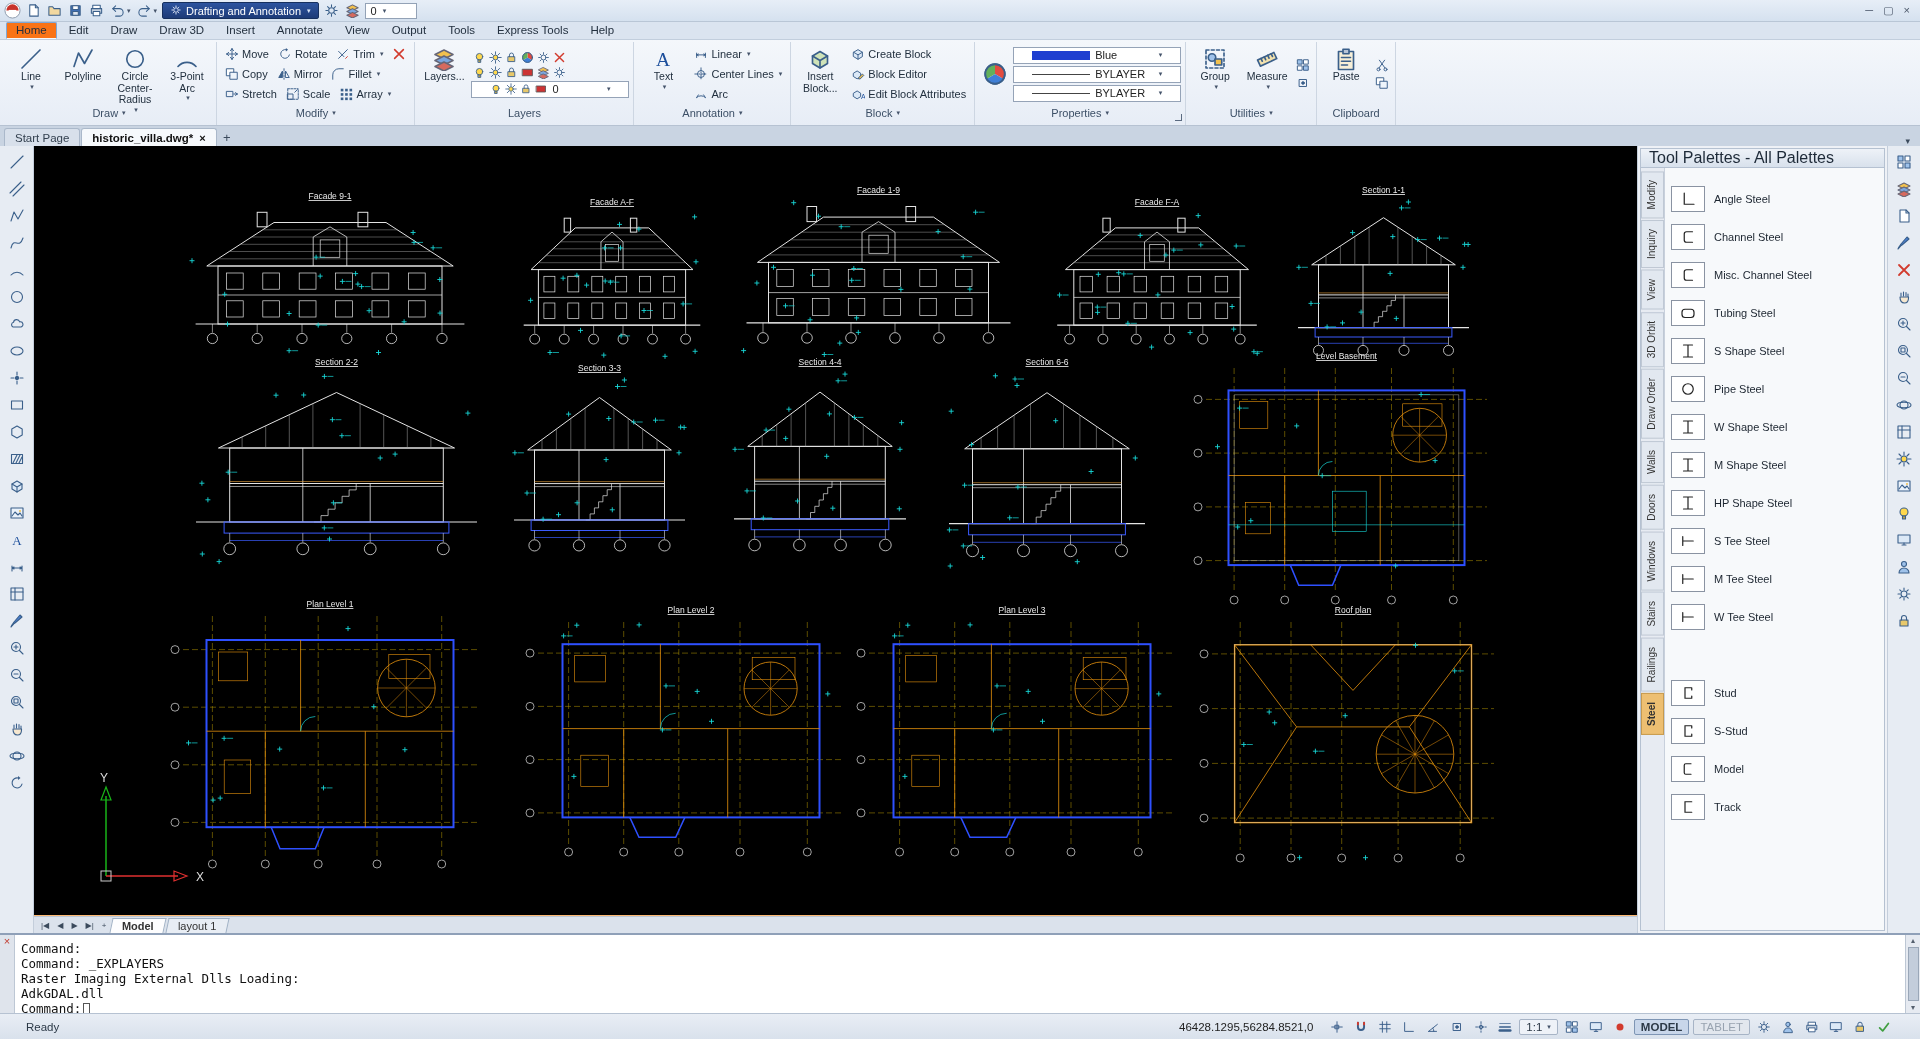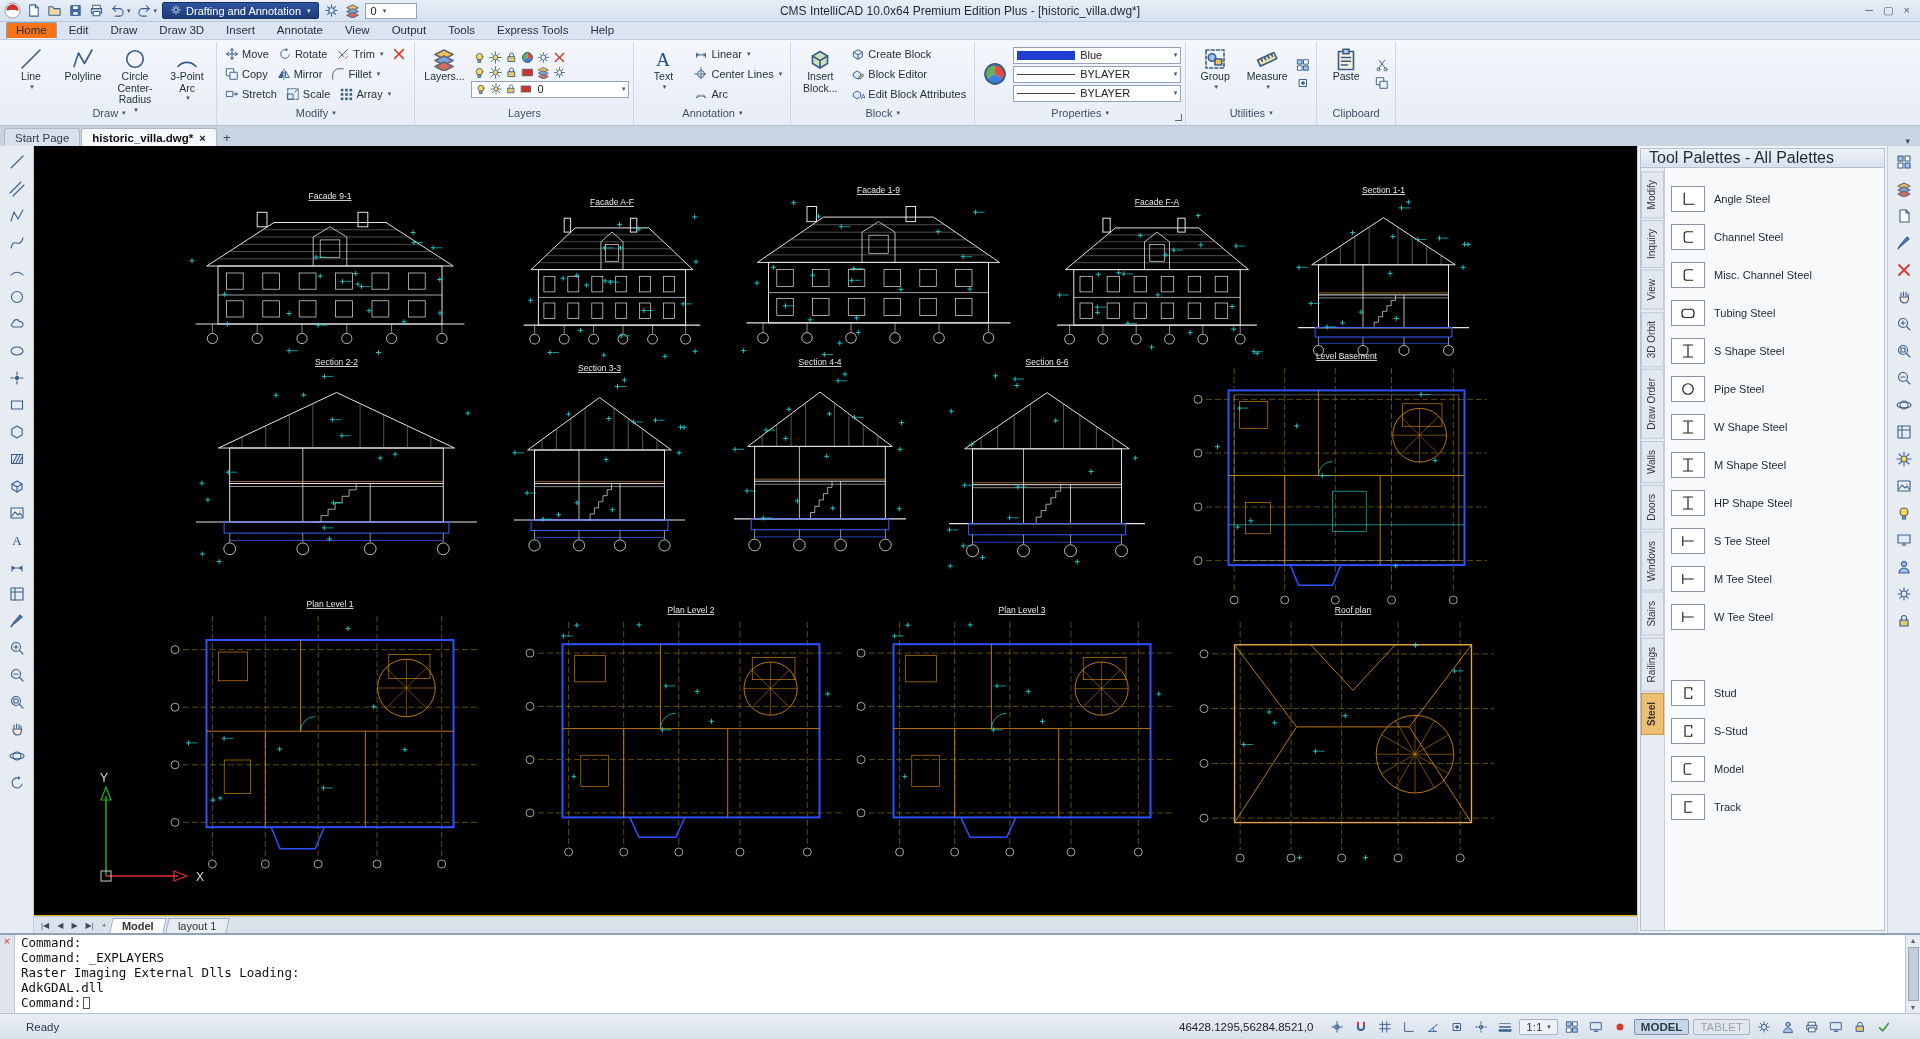--- a/index.html
+++ b/index.html
@@ -32,21 +32,21 @@
   .rg-content{height:62px;display:flex;align-items:stretch;gap:2px}
   .rg-label{height:16px;display:flex;align-items:center;justify-content:center;font-size:11px;color:#3c4f66;gap:2px}
   .rbig{width:50px;display:flex;flex-direction:column;align-items:center;justify-content:flex-start;text-align:center;padding-top:4px;border-radius:2px}
   .rbig .bl{font-size:10.5px;line-height:1.1;margin-top:0;color:#22303f}
   .rgrid{display:flex;flex-direction:column;justify-content:center;gap:1px}
   .rrow{display:flex;align-items:flex-end;gap:1px}
   .rsm{display:flex;align-items:center;gap:3px;padding:1px 4px;font-size:11px;color:#22303f;border-radius:2px;height:19px}
   .lay-col{display:flex;flex-direction:column;justify-content:center;gap:2px}
   .lay-row{display:flex;gap:3px;padding-left:2px}
   .lay-ic{display:inline-flex}
-  .combo{display:flex;align-items:center;background:#fff;border:1px solid #95a3b7;height:17px;padding:0 3px;gap:3px;font-size:11px}
+  .combo{display:flex;align-items:center;background:#fff;border:1px solid #95a3b7;height:17px;padding:0 18px;gap:3px;font-size:11px}
   .combo .cv{flex:1;color:#222;padding-left:2px}
   .combo .arr{margin-left:auto}
   .lay-combo{width:158px}
   .prop-ic{display:flex;align-items:center;padding:0 3px}
   .prop-col{display:flex;flex-direction:column;justify-content:center;gap:2px}
   .prop-combo{width:168px}
   .swatch{width:58px;height:9px;border:1px solid #6b7florida;display:inline-block;background:#1f3fd0}
   .lineglyph{width:58px;height:0;border-top:1.6px solid #444;display:inline-block}
   .launcher{width:7px;height:7px;border-right:1.6px solid #5a6a80;border-bottom:1.6px solid #5a6a80;position:absolute;right:3px;bottom:4px}
   .ustack{display:flex;flex-direction:column;justify-content:center;gap:4px;padding:0 2px}
@@ -59,21 +59,21 @@
   .dplus{width:18px;height:17px;display:flex;align-items:center;justify-content:center;font-size:13px;color:#3b4a5c}
   .dchev{margin-left:auto;font-size:9px;color:#3b4a5c;padding:0 6px}
 
   
   .main{height:787px;display:flex}
   .ltb,.rtb{background:#e7ecf3;display:flex;flex-direction:column;align-items:center;padding-top:3px;gap:2px}
   .ltb{width:34px;border-right:1px solid #c4cedb}
   .rtb{width:33px;border-left:1px solid #c4cedb}
   .tcell{width:26px;height:25px;display:flex;align-items:center;justify-content:center;border-radius:2px}
   .canvas-col{width:1603px;display:flex;flex-direction:column}
-  .canvas{height:837px;background:#eab308;position:relative;overflow:hidden}
+  .canvas{height:837px;background:#fdba74;position:relative;overflow:hidden}
   .sheetbar{height:18px;background:#dbe2ec;display:flex;align-items:center;padding:0 4px;gap:2px;border-top:1px solid #b9c5d4;font-size:10px;color:#333}
   .snav{padding:0 3px;font-size:8px;color:#3b4a5c}
   .stab{padding:1px 10px;font-size:11px;border:1px solid #9fb0c4;border-bottom:none;background:#e8edf4;transform:skewX(-12deg)}
   .stab span{display:inline-block;transform:skewX(12deg)}
   .stab.active{background:#fdfdfe;font-weight:bold}
 
   
   .palette{width:250px;background:#eef1f6;border-left:1px solid #c4cedb;display:flex;flex-direction:column}
   .pal-title{height:20px;background:linear-gradient(#eef2f8,#d8e1ec);border:1px solid #b5c1d1;margin:2px 2px 0;display:flex;align-items:center;padding:0 8px;font-size:16px;color:#1e2a38}
   .pal-body{flex:1;display:flex;border:1px solid #b5c1d1;border-top:none;margin:0 2px 2px;background:#f7f9fb;overflow:hidden}
@@ -83,42 +83,41 @@
   .pal-items{flex:1;padding:12px 6px;display:flex;flex-direction:column}
   .pal-item{display:flex;align-items:center;gap:9px;height:38px}
   .pal-item.gap{margin-top:38px}
   .pal-ic{width:34px;height:26px;background:#fff;border:1px solid #8a93a2;display:flex;align-items:center;justify-content:center}
   .pal-lab{font-size:11px;color:#1c2530}
 
   
   .cmd{height:80px;background:#fff;border-top:2px solid #8fa0b8;display:flex}
   .cmd-close{width:15px;background:#dfe4ec;border-right:1px solid #bdc7d4;display:flex;justify-content:center;padding-top:1px}
   .cmd-close span{color:#c23b2e;font-size:11px;line-height:11px}
-  .cmd-text{flex:1;font-family:"DejaVu Sans Mono","Liberation Mono",monospace;font-size:12.5px;color:#111;padding:0 6px;line-height:15px;white-space:pre}
+  .cmd-text{flex:1;font-family:"DejaVu Sans Mono","Liberation Mono",monospace;font-size:12.5px;color:#111;padding:6px 6px;line-height:15px;white-space:pre}
   .caret{display:inline-block;width:7px;height:12px;border:1px solid #555;vertical-align:-2px;margin-left:2px}
   .cmd-scroll{width:15px;background:#e6eaf1;border-left:1px solid #bdc7d4;display:flex;flex-direction:column;align-items:center;font-size:8px;color:#55606e;justify-content:space-between;padding:1px 0}
   .cmd-scroll .thumb{flex:1;width:11px;margin:2px 0;background:#c3cddb;border:1px solid #9aa7b8}
 
   
   .statusbar{height:26px;background:linear-gradient(#e9eef5,#d9e1ec);border-top:1px solid #b6c2d2;display:flex;align-items:center;padding:0 26px;gap:4px;font-size:11.5px;color:#2c3947}
   .sb-ready{min-width:140px}
   .sb-sp{flex:1}
   .sb-coords{padding:0 10px;color:#222}
   .sb-ic{width:20px;height:20px;display:flex;align-items:center;justify-content:center;border:1px solid transparent;border-radius:2px}
   .sb-chip{padding:1px 6px;border:1px solid #a7b4c6;background:#eef2f8;border-radius:2px;display:flex;align-items:center;gap:3px}
   .sb-chip.pressed{background:#c8d6ea;border-color:#7e95b4;font-weight:bold}
   .sb-chip.dis{color:#98a3b0;background:#e2e7ee}
 </style>
 </head>
 <body>
 
 <div class="app">
 
   <div class="titlebar">
-    <div class="tb-title">CMS IntelliCAD 10.0x64 Premium Edition Plus  - [historic_villa.dwg*]</div>
     <div class="tb-left">
       <span class="logo">
         <svg viewBox="0 0 18 18" width="17" height="17">
             <circle cx="9" cy="9" r="8" fill="#fff" stroke="#8b99ab"></circle>
             <path d="M2.5 9a6.5 6.5 0 0 1 13 0z" fill="#c8332b"></path>
             <path d="M5 9h8" stroke="#fff" stroke-width="1.2"></path>
           </svg>
       </span>
       <span id="qat" class="qat">
           <span class="qat-btn">

